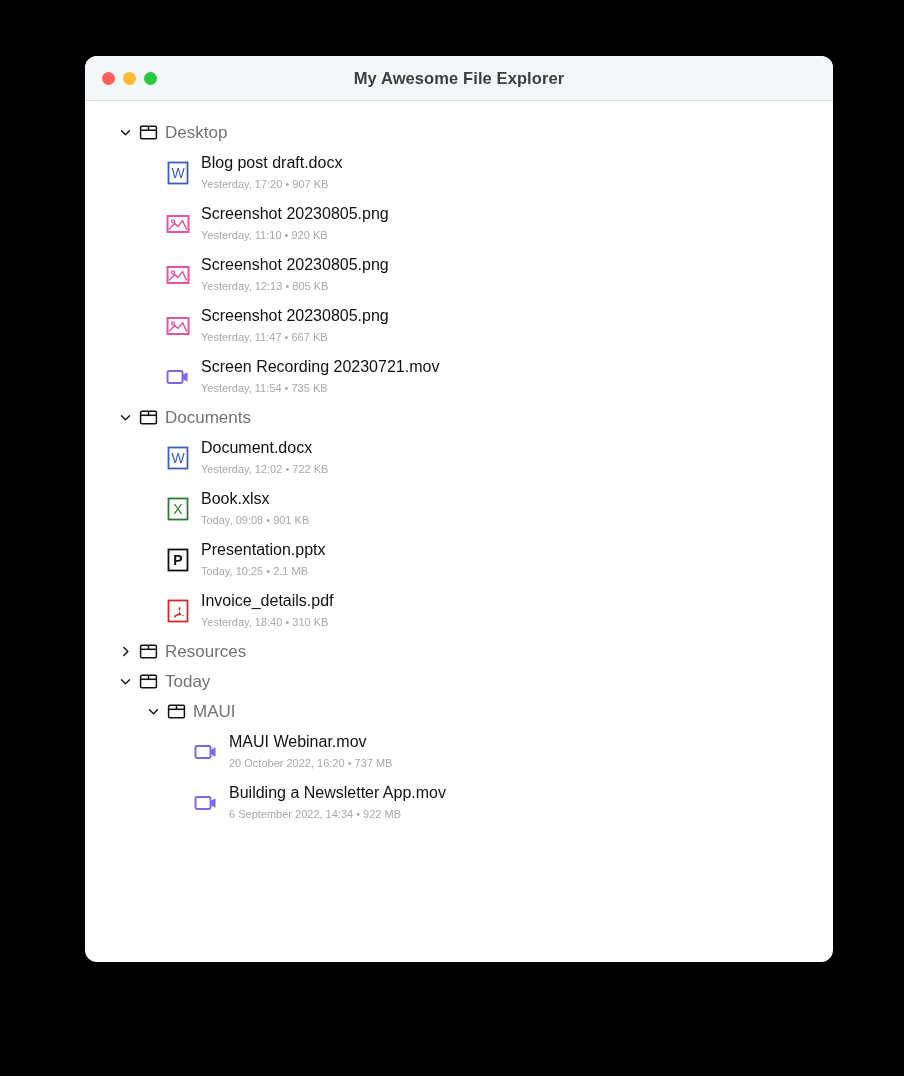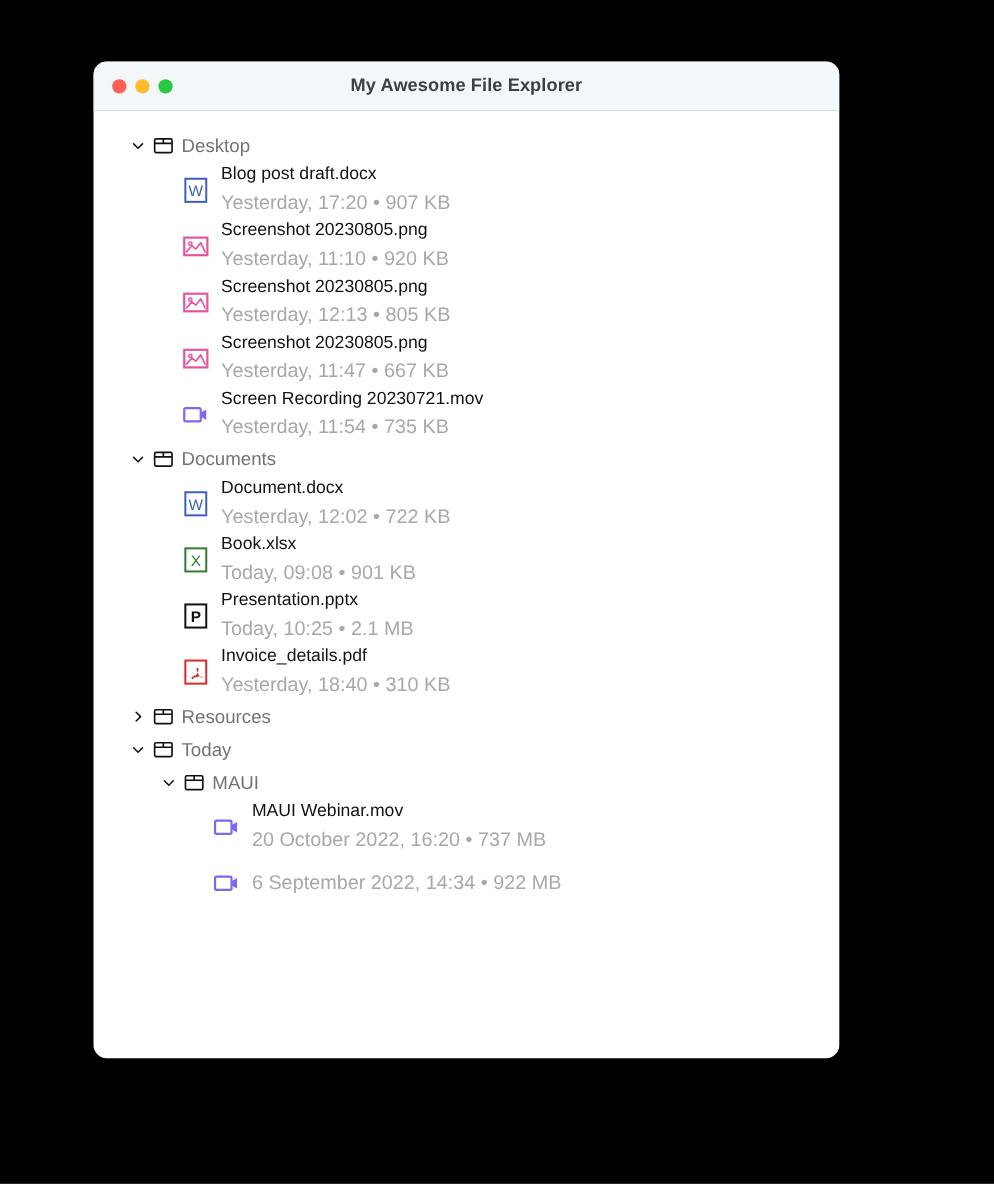--- a/index.html
+++ b/index.html
@@ -12,21 +12,21 @@
     height: 1076px;
     font-family: "Liberation Sans", sans-serif;
     -webkit-font-smoothing: antialiased;
     overflow: hidden;
   }
 
   .window {
     position: absolute;
     left: 85px;
     top: 56px;
-    width: 678px;
+    width: 748px;
     height: 906px;
     background: #ffffff;
     border-radius: 12px;
     overflow: hidden;
     box-shadow: 0 10px 40px rgba(0,0,0,0.55);
   }
 
   .titlebar {
     position: relative;
     height: 44px;
@@ -129,21 +129,21 @@
     flex-direction: column;
     justify-content: flex-start;
     gap: 5px;
   }
   .file-name {
     font-size: 16px;
     color: #101114;
     line-height: 1.15;
   }
   .file-meta {
-    font-size: 18px;
+    font-size: 11px;
     color: #a6a8ad;
     line-height: 1.15;
   }
 </style>
 </head>
 <body>
 
 <div class="window">
 
   <div class="titlebar">
@@ -355,18 +355,19 @@
         </span>
       </div>
       <div class="file-row" data-depth="2">
         <span class="file-icon">
           <svg width="26" height="26" viewBox="0 0 26 26">
             <rect x="2.5" y="7" width="15" height="12" rx="1.4" fill="none" stroke="#7b68ee" stroke-width="2"></rect>
             <path d="M18 10.8 L22.5 8.2 L22.5 17.8 L18 15.2 Z" fill="#7b68ee"></path>
           </svg>
         </span>
         <span class="file-text">
+          <span class="file-name">Building a Newsletter App.mov</span>
           <span class="file-meta">6 September 2022, 14:34 • 922 MB</span>
         </span>
       </div>
     </div>
 
 </div>
 
 </body></html>

